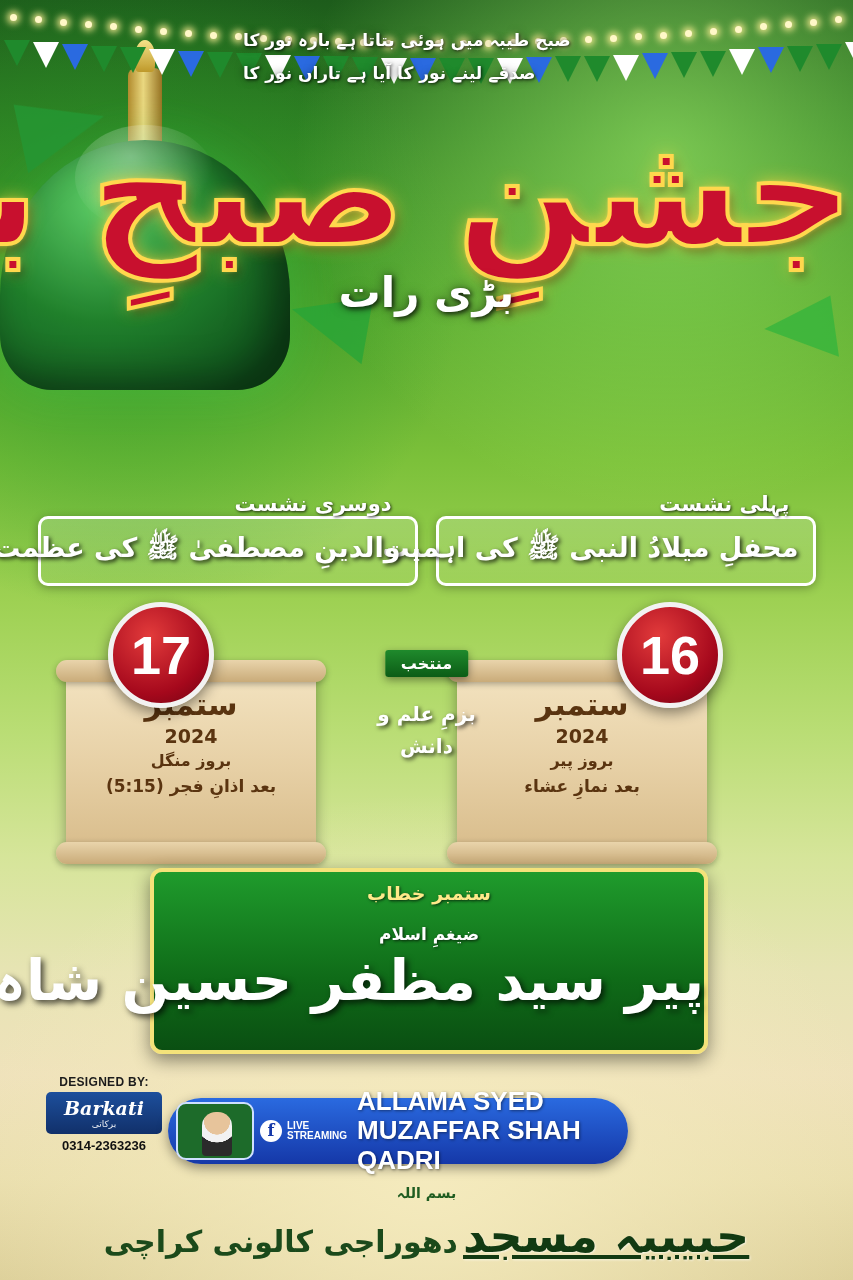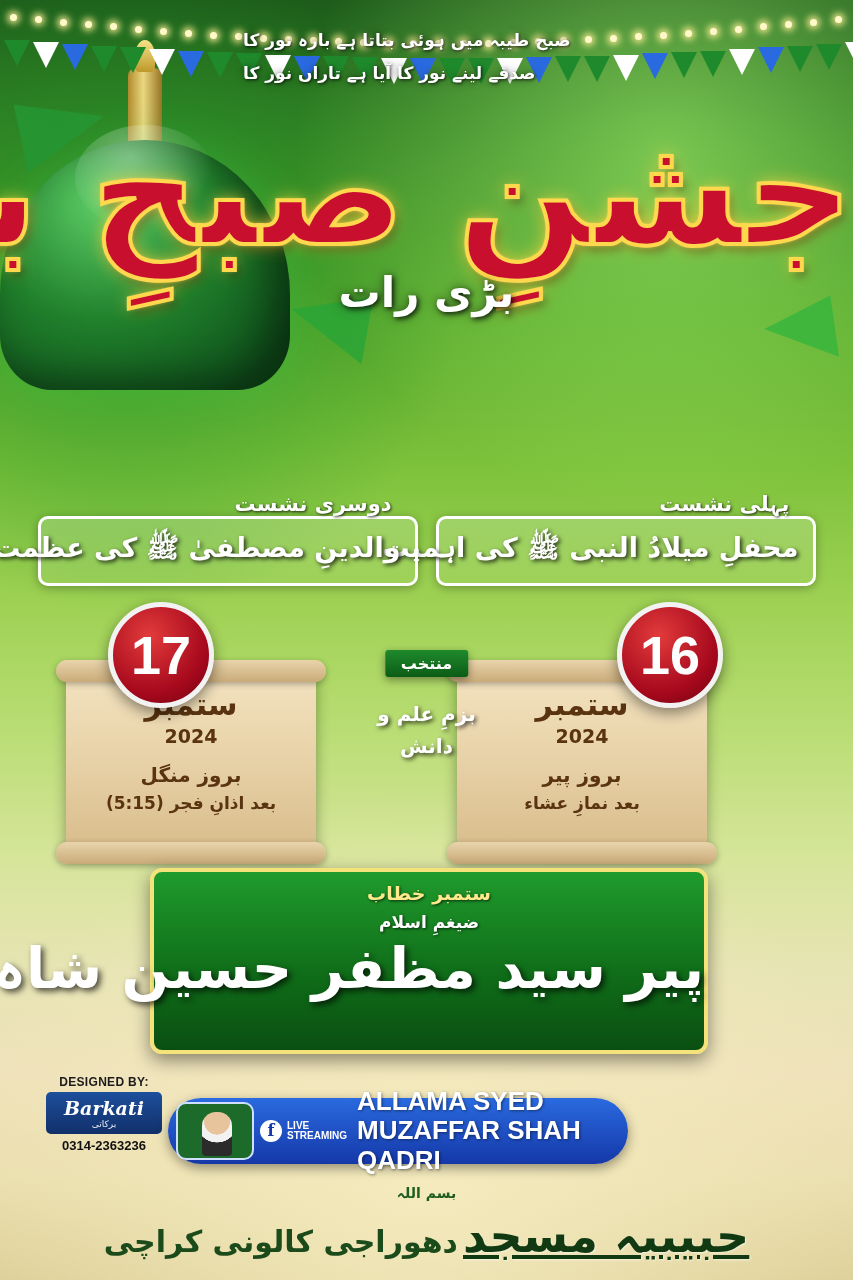--- a/index.html
+++ b/index.html
@@ -170,21 +170,21 @@
   }
   .badge-16 { right: 130px; }
   .badge-17 { left: 108px; }
   .scroll-text {
     position: absolute; inset: 16px 10px 10px 10px;
     color: #5a3410; text-align: center;
     font-weight: bold;
   }
   .scroll-month { font-size: 30px; line-height: 1.15; }
   .scroll-year { font-size: 19px; margin-top: 2px; }
-  .scroll-day { font-size: 20px; margin-top: 16px; }
+  .scroll-day { font-size: 16px; margin-top: 4px; }
   .scroll-time { font-size: 17px; margin-top: 6px; }
 
   .center-note {
     position: absolute; top: 70px; left: 50%; transform: translateX(-50%);
     width: 180px; text-align: center; color: #ffffff;
     font-size: 20px; font-weight: bold; line-height: 1.6;
     text-shadow: 2px 2px 4px rgba(0,0,0,.75);
   }
   .center-ribbon {
     position: absolute; top: 22px; left: 50%; transform: translateX(-50%);
@@ -201,21 +201,21 @@
     border-radius: 12px;
     box-shadow: 0 6px 18px rgba(0,0,0,.45);
     text-align: center; color:#ffffff;
     padding-top: 10px;
   }
   .speaker-kicker {
     font-size: 19px; font-weight:bold; color:#ffe98a;
     text-shadow: 1px 1px 3px rgba(0,0,0,.7);
   }
   .speaker-title {
-    font-size: 17px; font-weight:bold; margin-top: 8px; color:#ffffff;
+    font-size: 17px; font-weight:bold; margin-top: 20px; color:#ffffff;
     text-shadow: 1px 1px 3px rgba(0,0,0,.7);
   }
   .speaker-name {
     font-size: 56px; font-weight:bold; line-height: 1.25; margin-top: 2px;
     color:#ffffff;
     text-shadow: 3px 3px 6px rgba(0,0,0,.7);
   }
 
   
   .designer {

